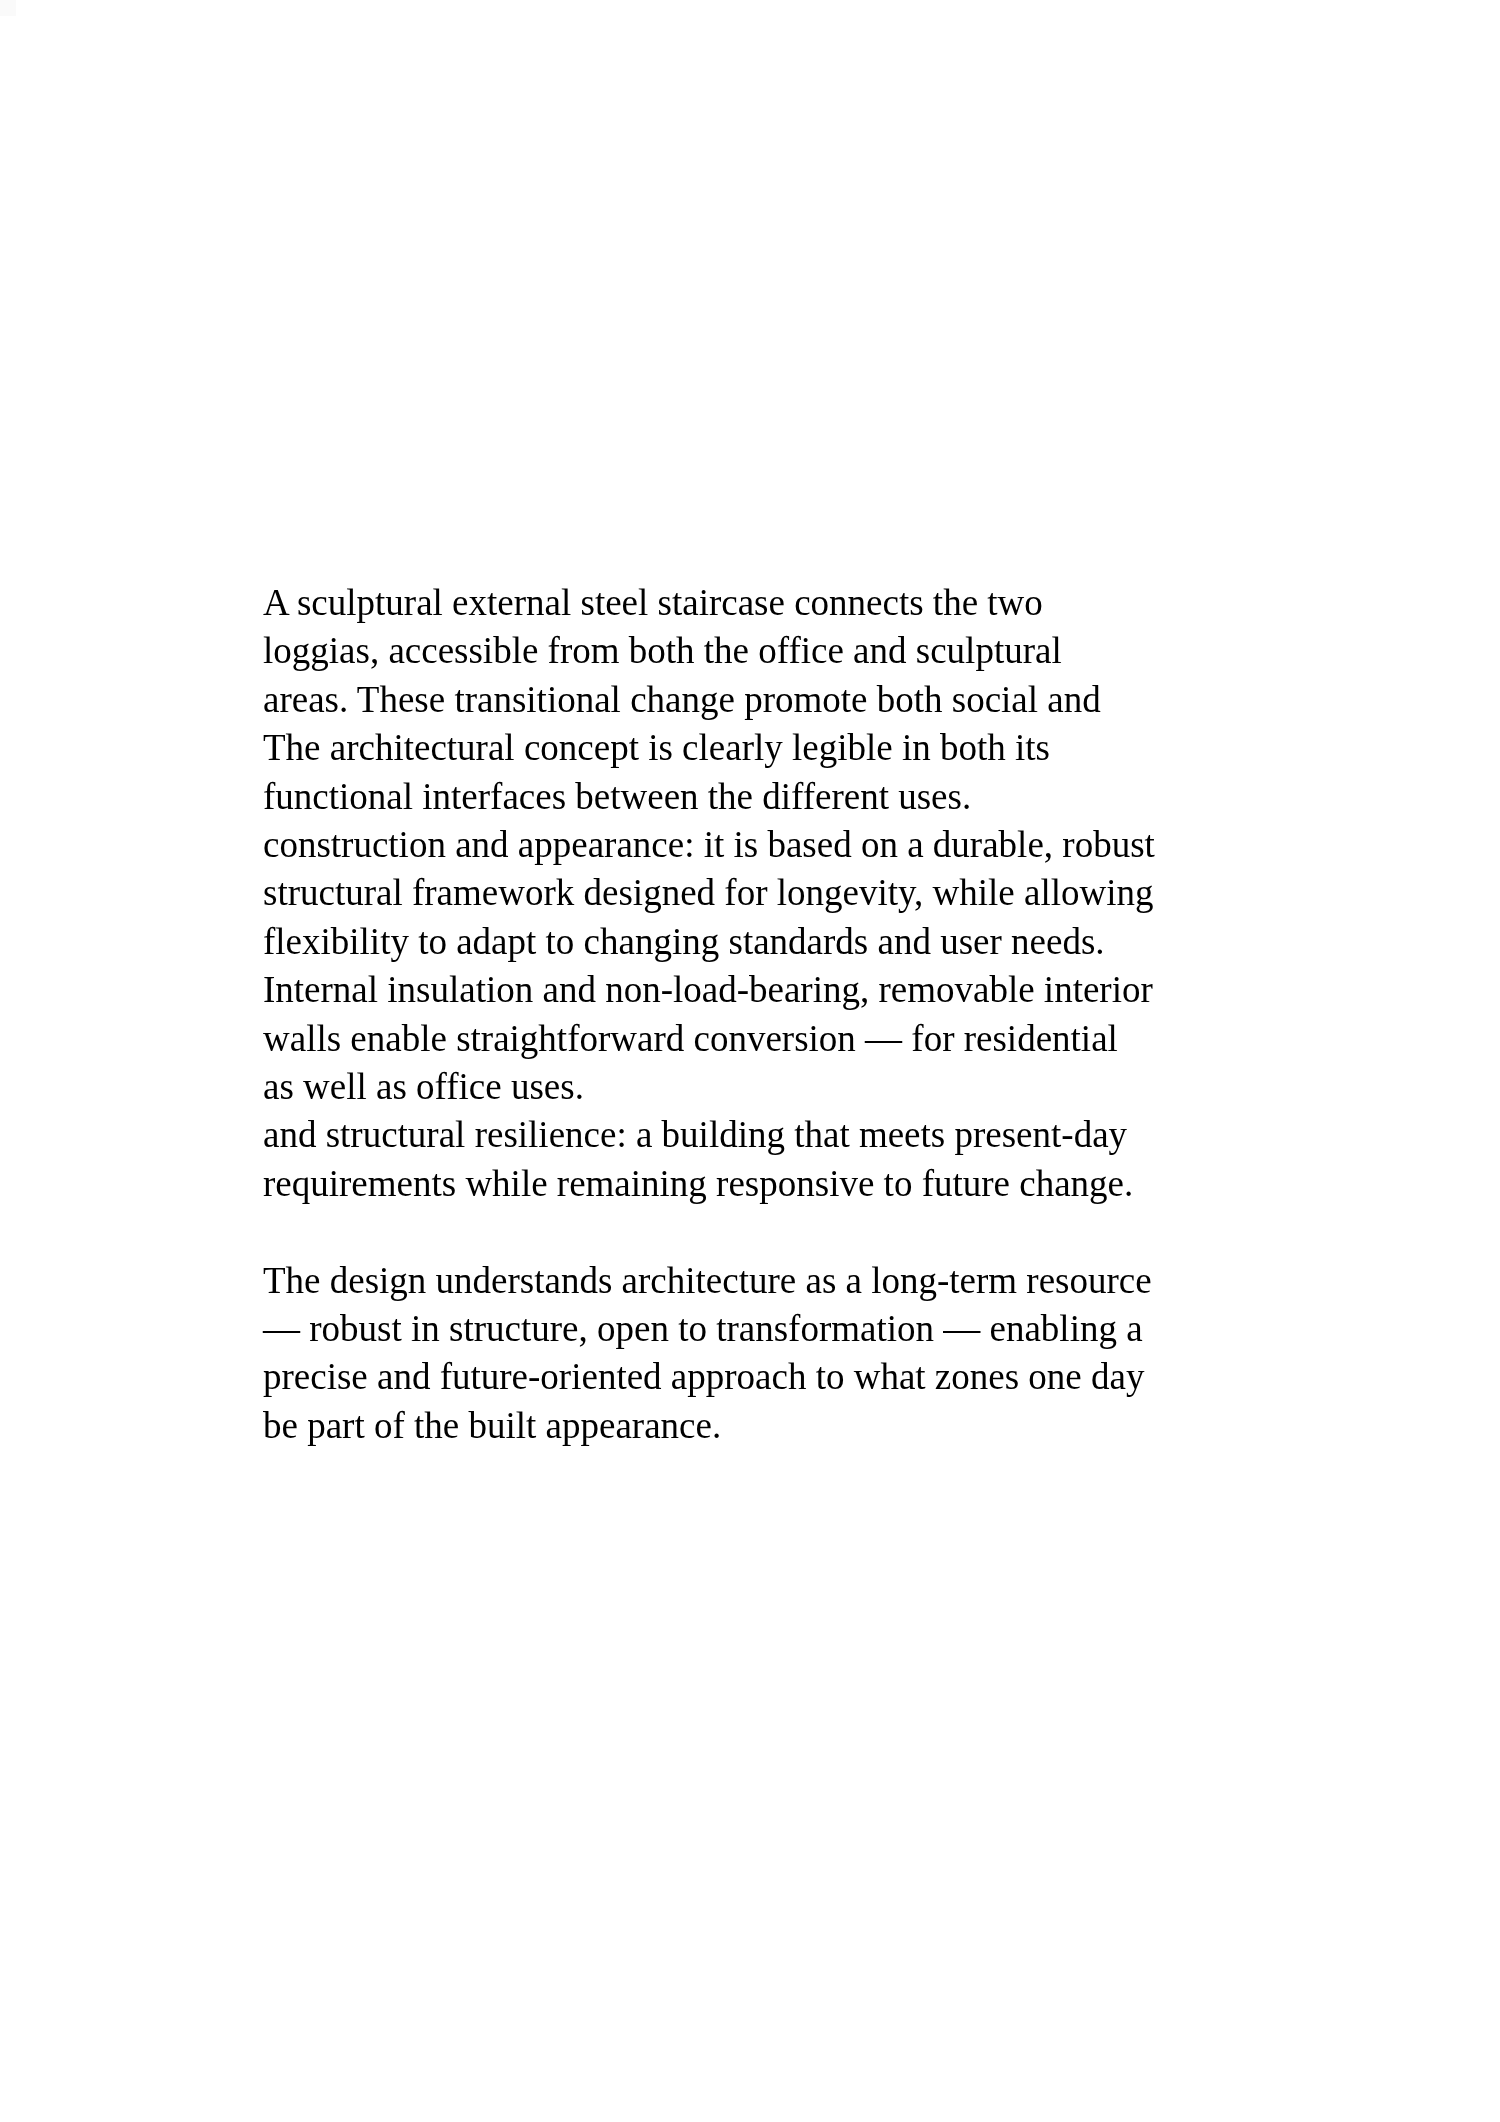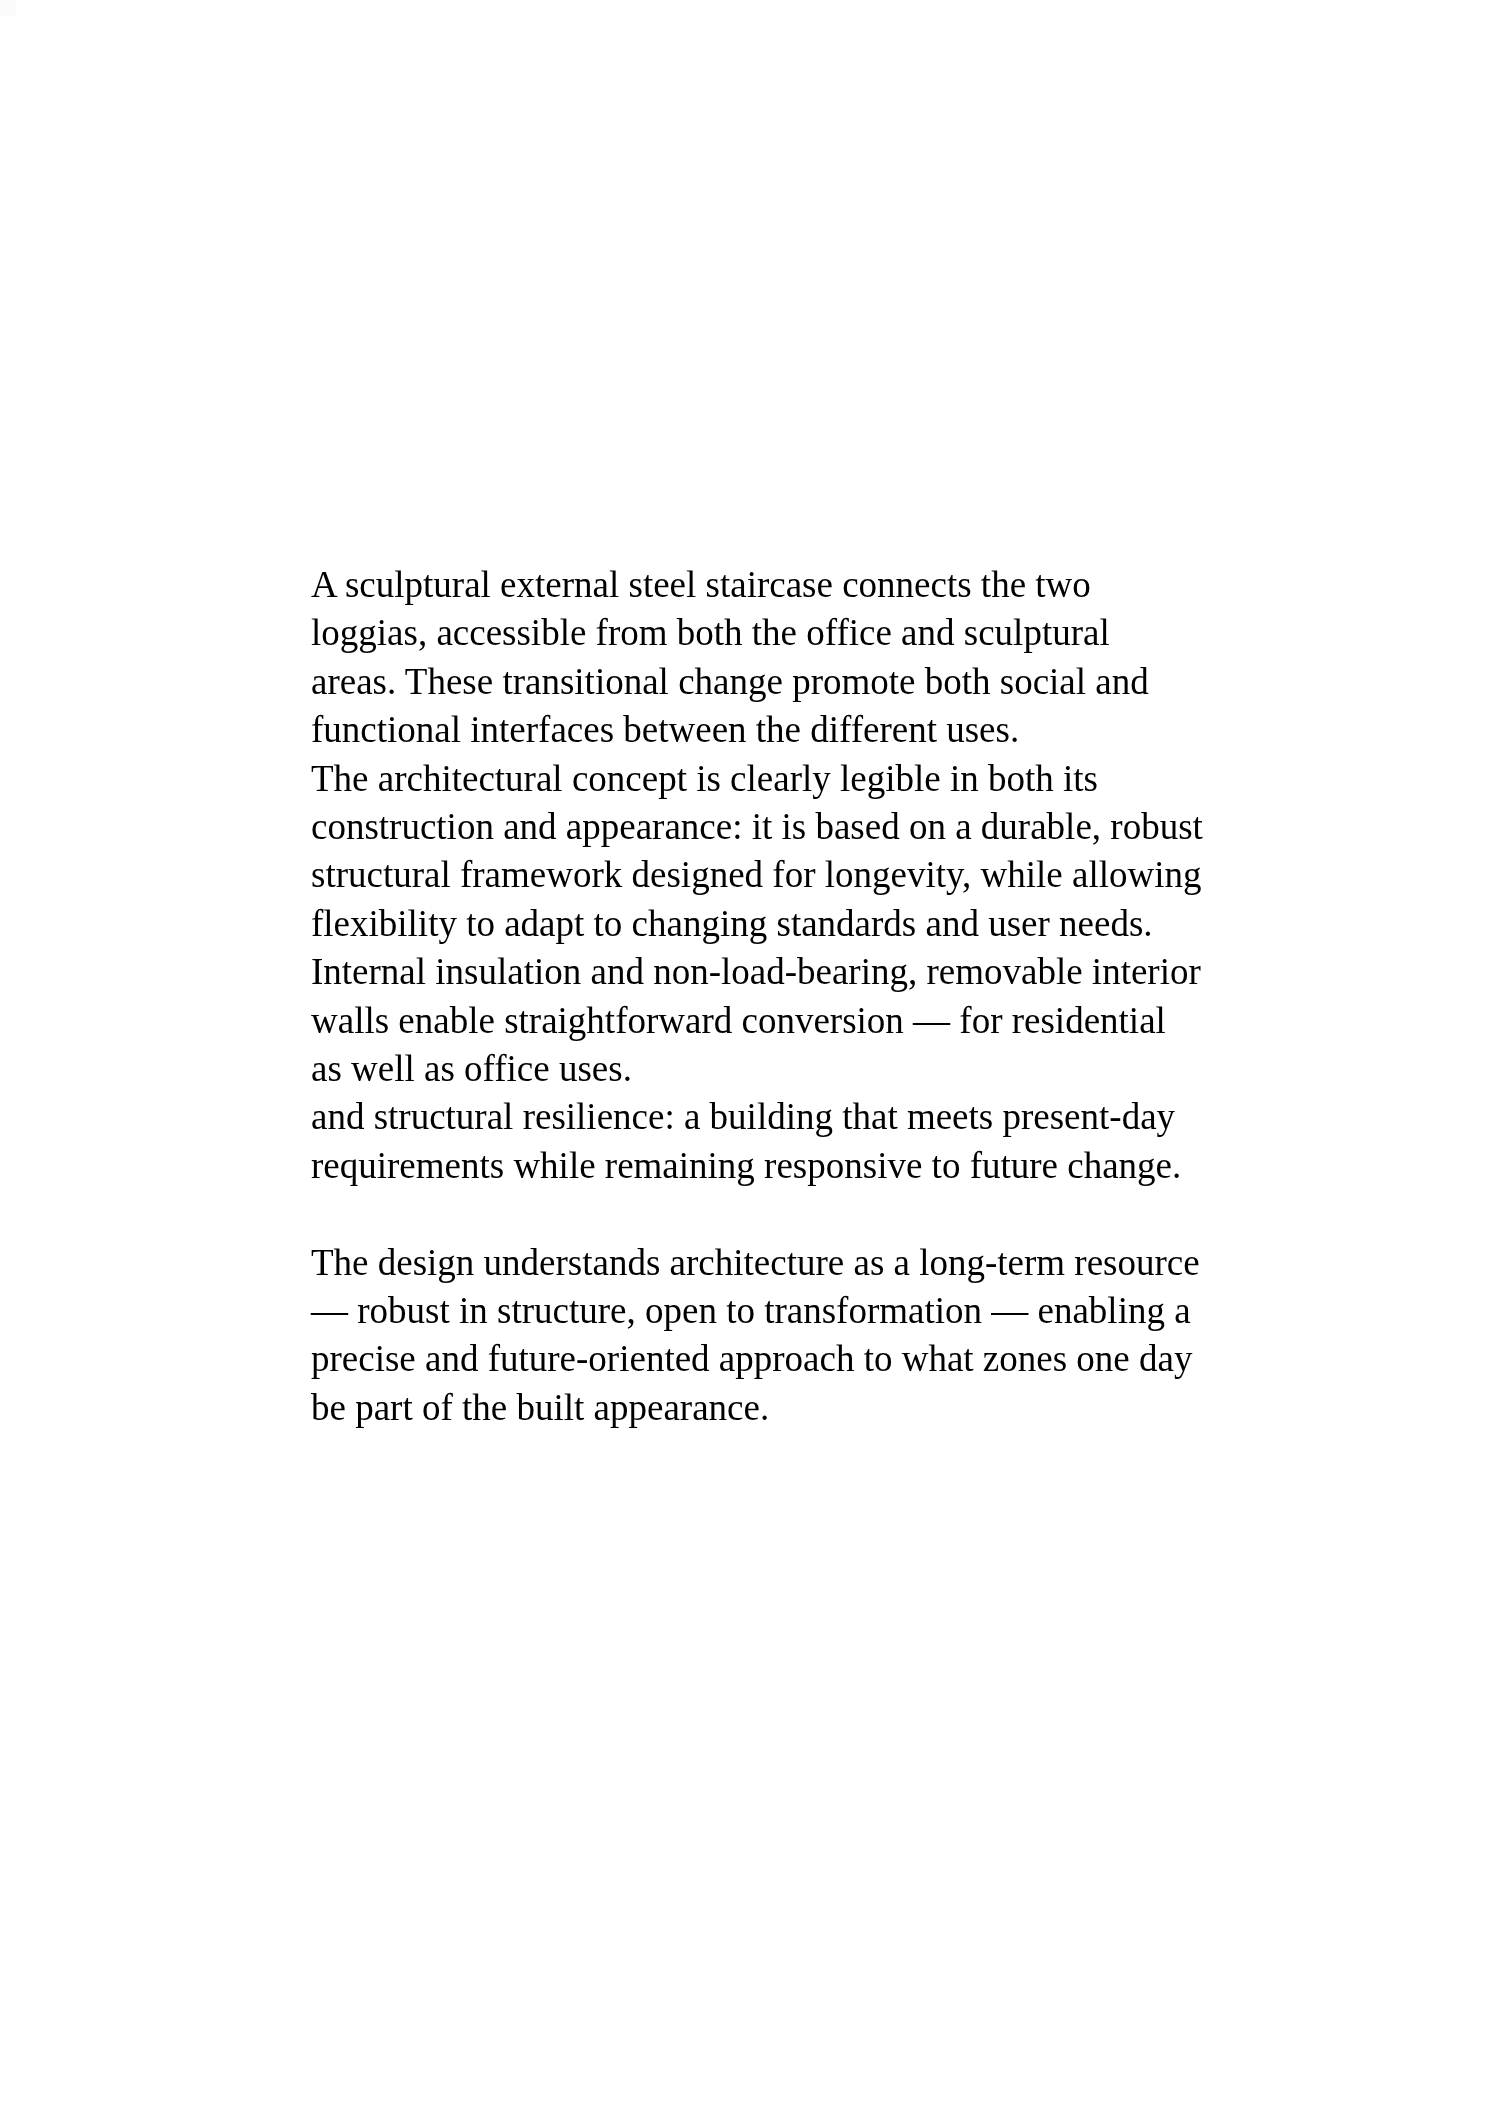--- a/index.html
+++ b/index.html
@@ -18,47 +18,46 @@
     position: absolute;
     left: 0;
     top: 0;
     width: 16px;
     height: 16px;
     background: #fafafa;
   }
   .text-block {
     position: absolute;
     left: 263px;
-    top: 561px;
+    top: 579px;
     width: 1060px;
     color: #000000;
     font-size: 37px;
     line-height: 48.4px;
     letter-spacing: 0;
-    margin-left: 48px;
   }
   .text-line {
     white-space: nowrap;
   }
   .paragraph-gap {
     height: 48.4px;
   }
 </style>
 </head>
 <body>
 
 <div class="corner-artifact"></div>
 
 <div class="text-block">
   <div>
     <div class="text-line">A sculptural external steel staircase connects the two</div>
     <div class="text-line">loggias, accessible from both the office and sculptural</div>
     <div class="text-line">areas. These transitional change promote both social and</div>
+    <div class="text-line">The architectural concept is clearly legible in both its</div>
     <div class="text-line">functional interfaces between the different uses.</div>
-    <div class="text-line">The architectural concept is clearly legible in both its</div>
     <div class="text-line">construction and appearance: it is based on a durable, robust</div>
     <div class="text-line">structural framework designed for longevity, while allowing</div>
     <div class="text-line">flexibility to adapt to changing standards and user needs.</div>
     <div class="text-line">Internal insulation and non-load-bearing, removable interior</div>
     <div class="text-line">walls enable straightforward conversion — for residential</div>
     <div class="text-line">as well as office uses.</div>
     <div class="text-line">and structural resilience: a building that meets present-day</div>
     <div class="text-line">requirements while remaining responsive to future change.</div>
   </div>
   <div class="paragraph-gap"></div>

